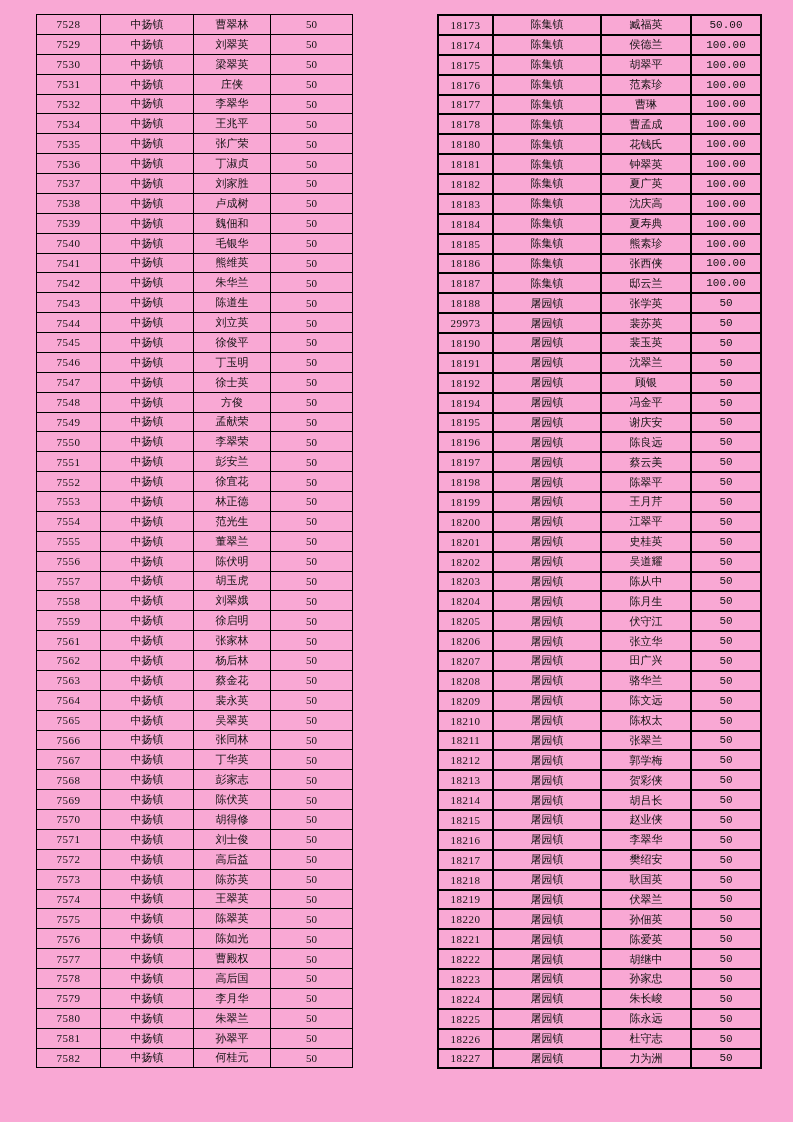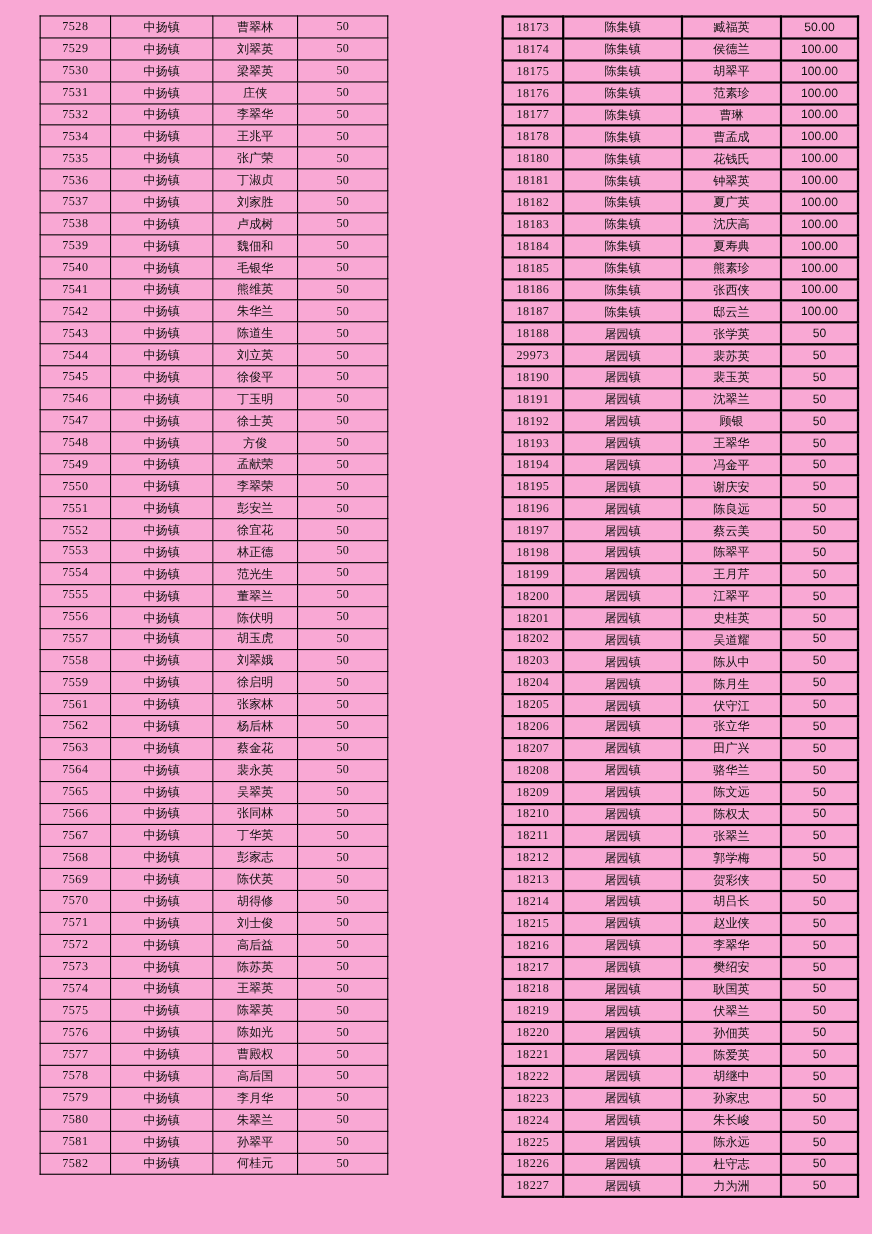--- a/index.html
+++ b/index.html
@@ -28,27 +28,27 @@
     white-space: nowrap;
     color: #111111;
   }
   .tbl tr { height: 19.89px; }
 
   
   .tbl-left { left: 36px; width: 316px; }
   .tbl-left td { border: 1px solid #000000; font-size: 11px; }
 
   
-  .tbl-right { left: 456px; width: 323px; }
+  .tbl-right { left: 437px; width: 323px; }
   .tbl-right td { border: 2px solid #000000; font-size: 11px; }
 
   .cell-id { letter-spacing: 0.5px; }
   .amt-serif { font-size: 11px; }
   .amt-sans {
-    font-family: Liberation Sans, sans-serif;
+    font-family: Liberation Mono, monospace;
     font-size: 12px;
   }
 </style>
 </head>
 <body>
 
 <div class="page">
   <table class="tbl tbl-left">
     <colgroup>
       <col style="width:64px">
@@ -494,26 +494,20 @@
           <td>沈翠兰</td>
           <td class="amt-sans">50</td>
         </tr>
         <tr>
           <td class="cell-id">18192</td>
           <td>屠园镇</td>
           <td>顾银</td>
           <td class="amt-sans">50</td>
         </tr>
         <tr>
-          <td class="cell-id">18193</td>
-          <td>屠园镇</td>
-          <td>王翠华</td>
-          <td class="amt-sans">50</td>
-        </tr>
-        <tr>
           <td class="cell-id">18194</td>
           <td>屠园镇</td>
           <td>冯金平</td>
           <td class="amt-sans">50</td>
         </tr>
         <tr>
           <td class="cell-id">18195</td>
           <td>屠园镇</td>
           <td>谢庆安</td>
           <td class="amt-sans">50</td>

